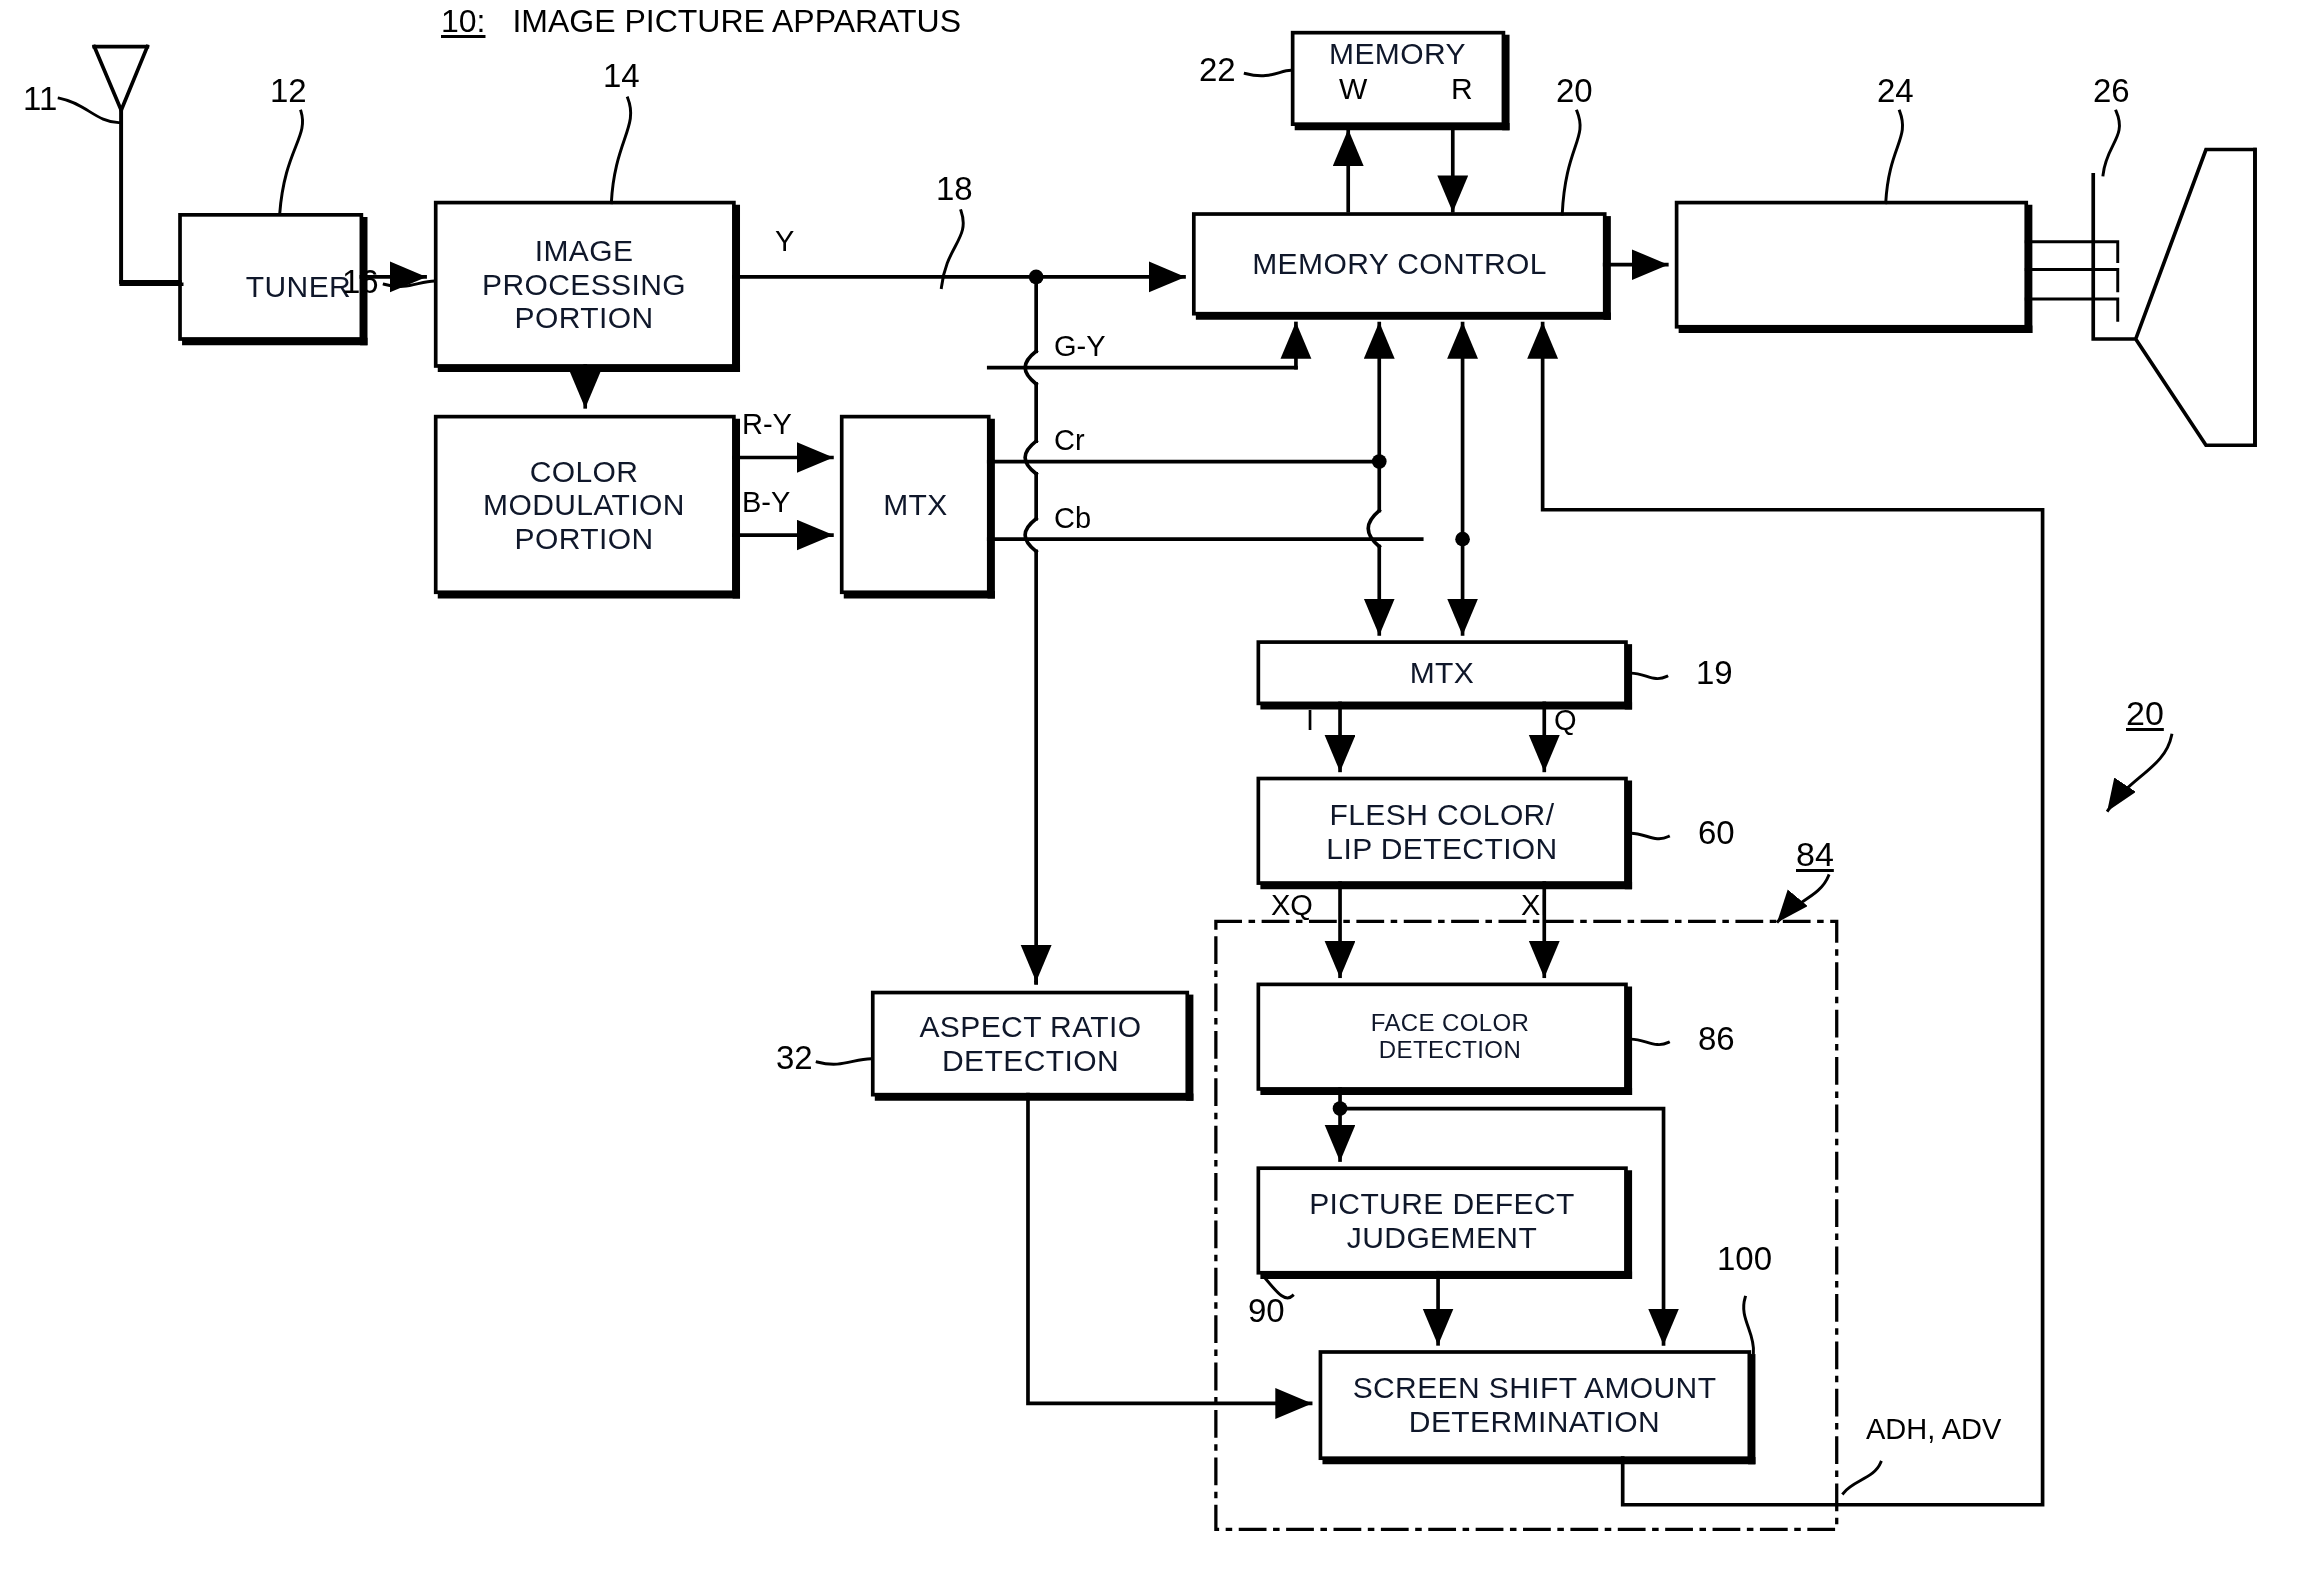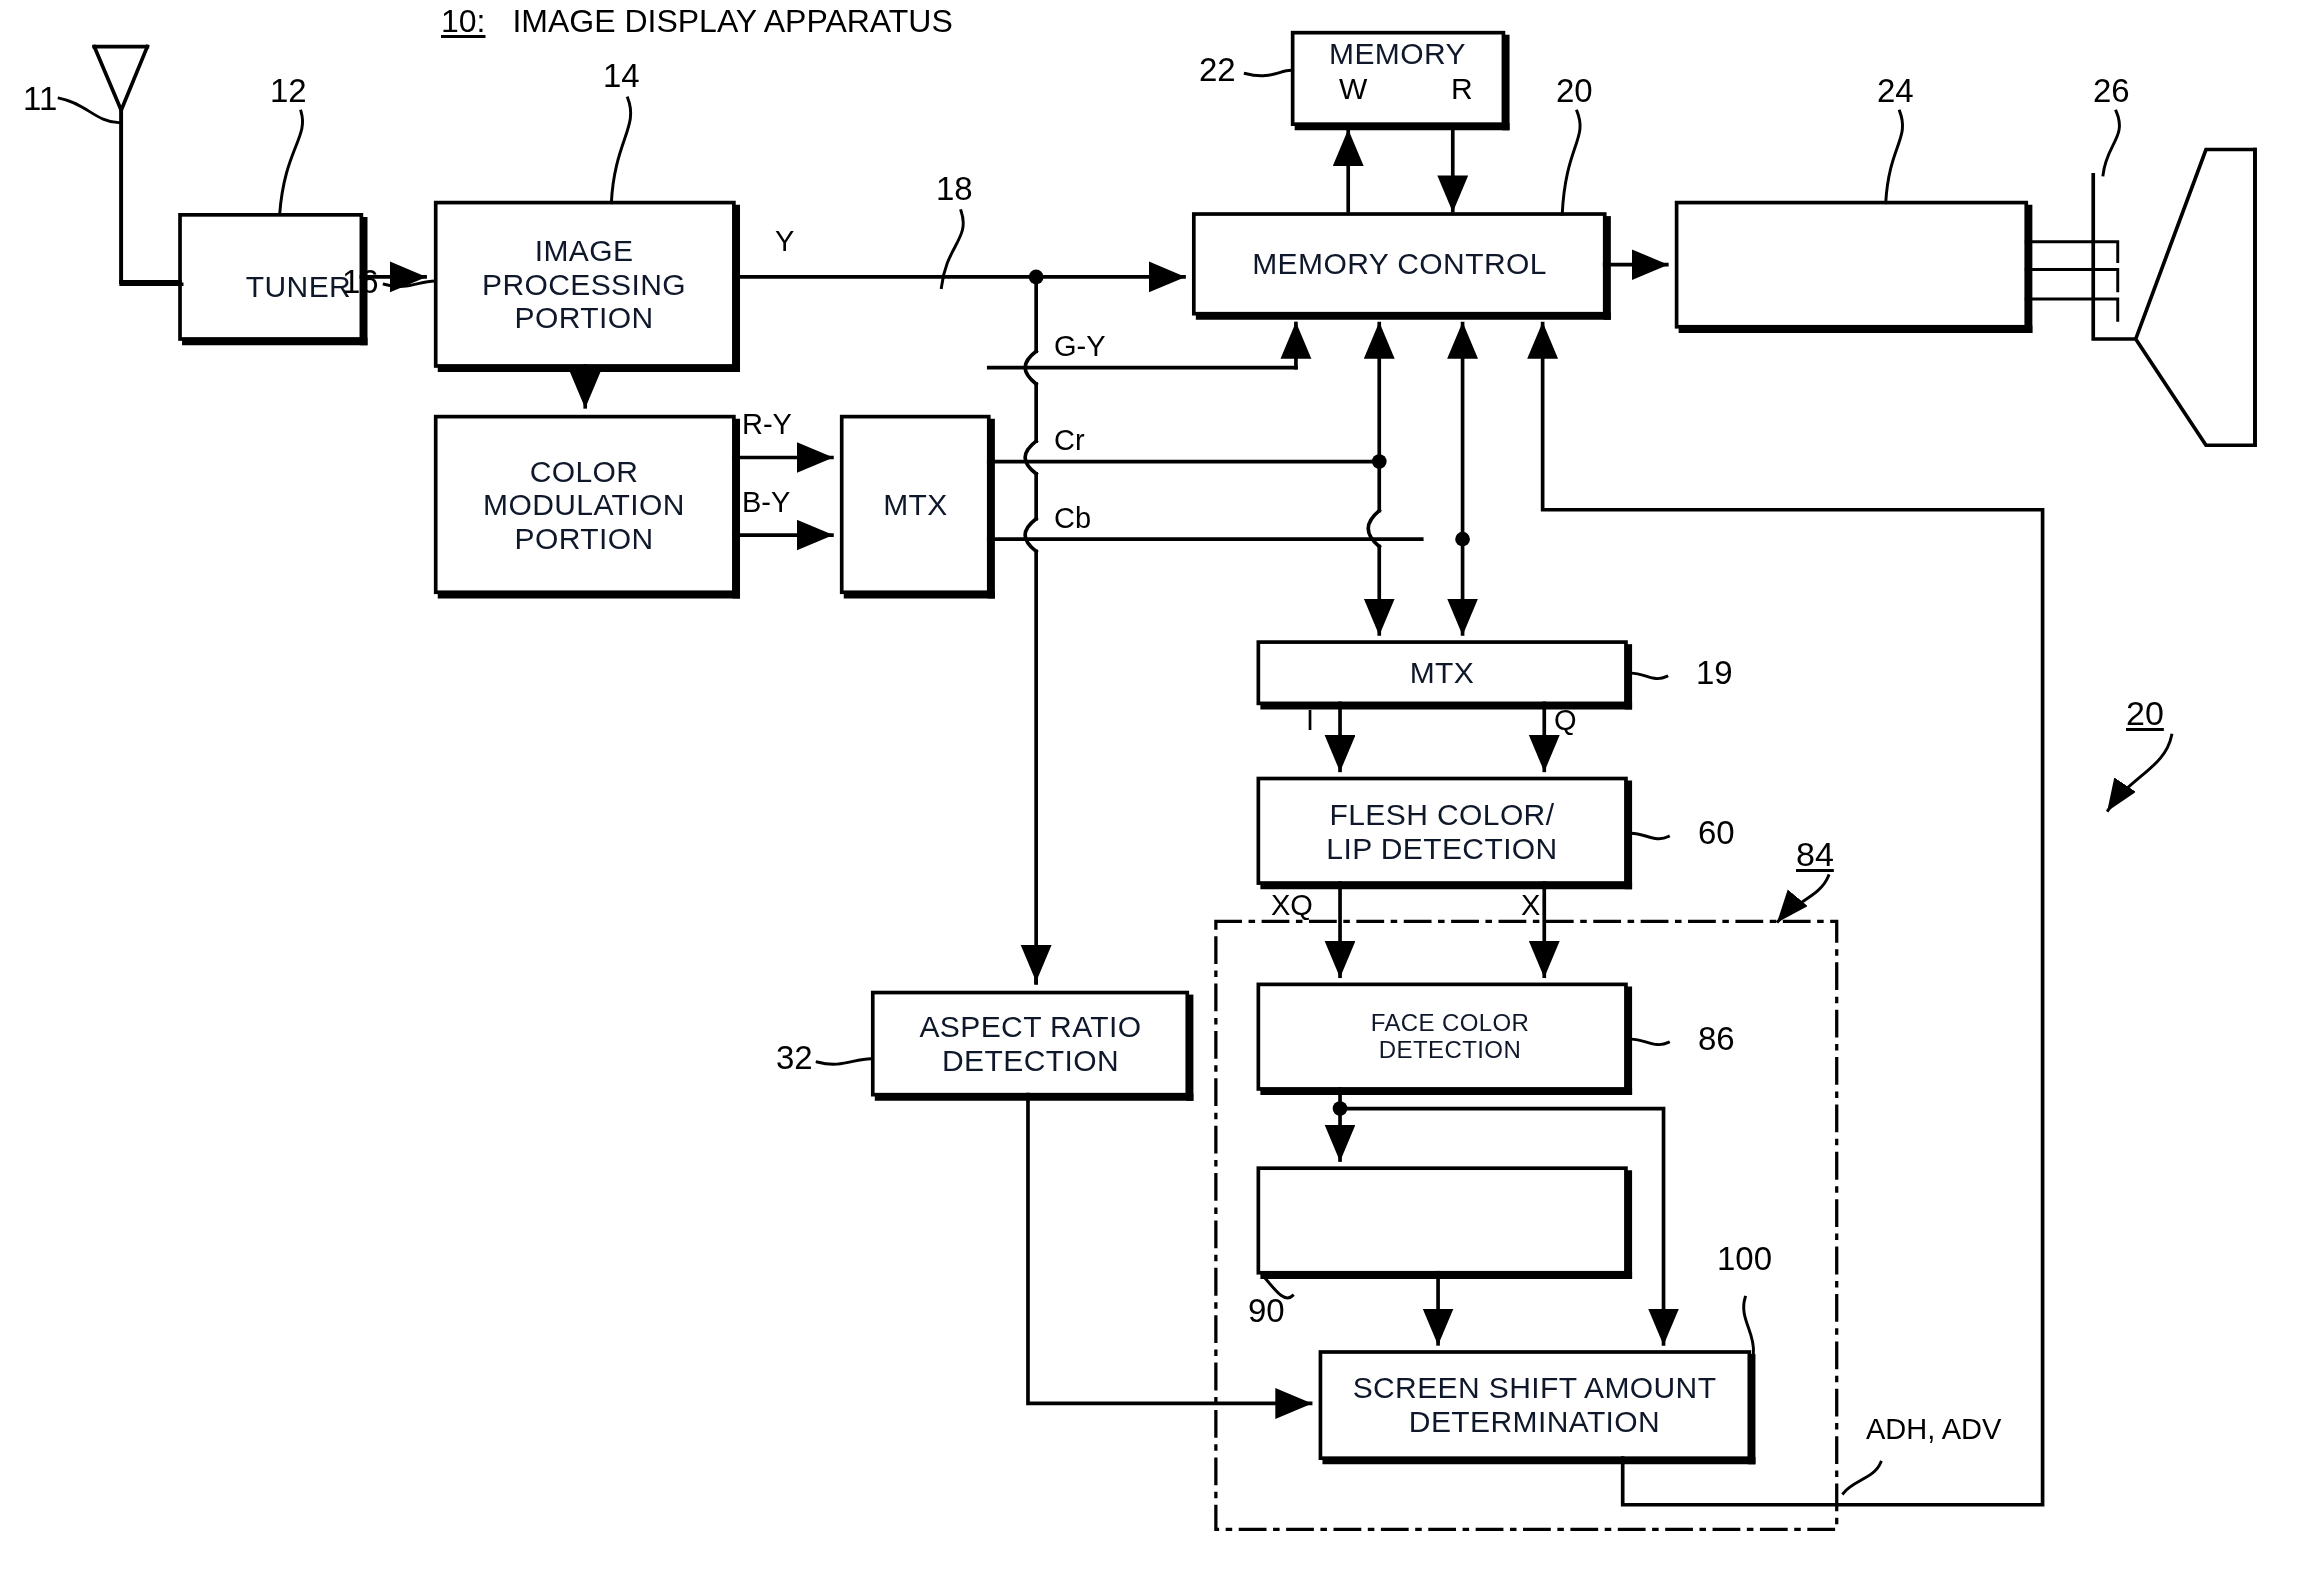--- a/index.html
+++ b/index.html
@@ -193,21 +193,21 @@
 
       <g stroke-width="4" stroke-dasharray="30 12 4 12">
         <rect x="1488" y="1128" width="760" height="744"></rect>
       </g>
 
     </g>
   </svg>
 
   <div class="title" style="left:441px; top:3.3px; font-size:32px;">
     <span class="num">10:</span>
-    <span style="display:inline-block;width:18px;"></span><span>IMAGE DISPLAY APPARATUS</span>
+    <span style="display:inline-block;width:18px;"></span><span>IMAGE PICTURE APPARATUS</span>
   </div>
 
   <div class="blk-text" style="left:180px;top:225px;width:181px;height:124px;font-size:30px;margin-left:28px;">TUNER</div>
 
   <div class="blk-text" style="left:435px;top:203px;width:298px;height:163px;font-size:30px;">IMAGE
 PROCESSING
 PORTION</div>
 
   <div class="blk-text" style="left:435px;top:417px;width:298px;height:176px;font-size:30px;">COLOR
 MODULATION
@@ -226,20 +226,22 @@
 
   <div class="blk-text" style="left:1258px;top:779px;width:368px;height:105px;font-size:30px;">FLESH COLOR/
 LIP DETECTION</div>
 
   <div class="blk-text" style="left:873px;top:993px;width:315px;height:102px;font-size:30px;">ASPECT RATIO
 DETECTION</div>
 
   <div class="blk-text" style="left:1258px;top:984px;width:368px;height:105px;font-size:24px;padding-left:8px;">FACE COLOR
 DETECTION</div>
 
+  <div class="blk-text" style="left:1258px;top:1168px;width:368px;height:105px;font-size:30px;">PICTURE DEFECT
+JUDGEMENT</div>
 
   <div class="blk-text" style="left:1320px;top:1352px;width:429px;height:106px;font-size:30px;">SCREEN SHIFT AMOUNT
 DETERMINATION</div>
 
   <div class="lbl" style="left:23px;top:80px;font-size:33px;">11</div>
   <div class="lbl" style="left:270px;top:72px;font-size:33px;">12</div>
   <div class="lbl" style="left:603px;top:57px;font-size:33px;">14</div>
   <div class="lbl" style="left:342px;top:263px;font-size:33px;">16</div>
   <div class="lbl" style="left:936px;top:170px;font-size:33px;">18</div>
   <div class="lbl" style="left:1556px;top:72px;font-size:33px;">20</div>

